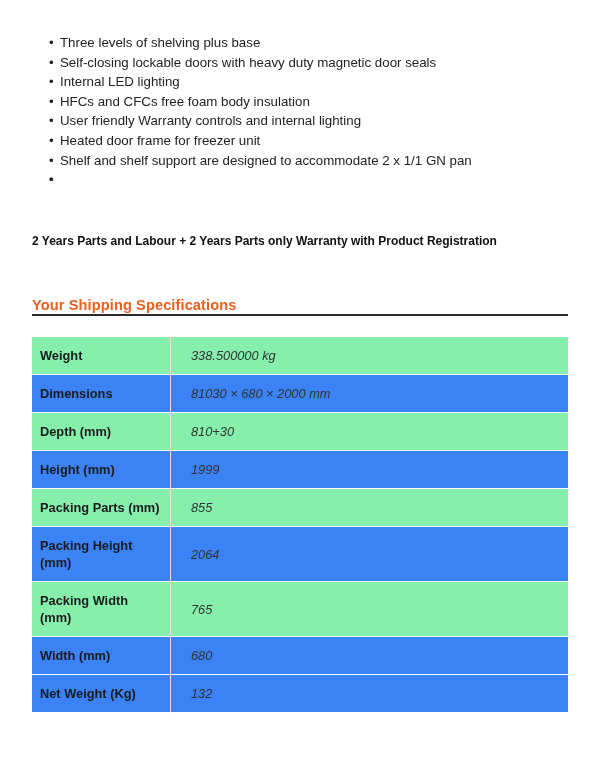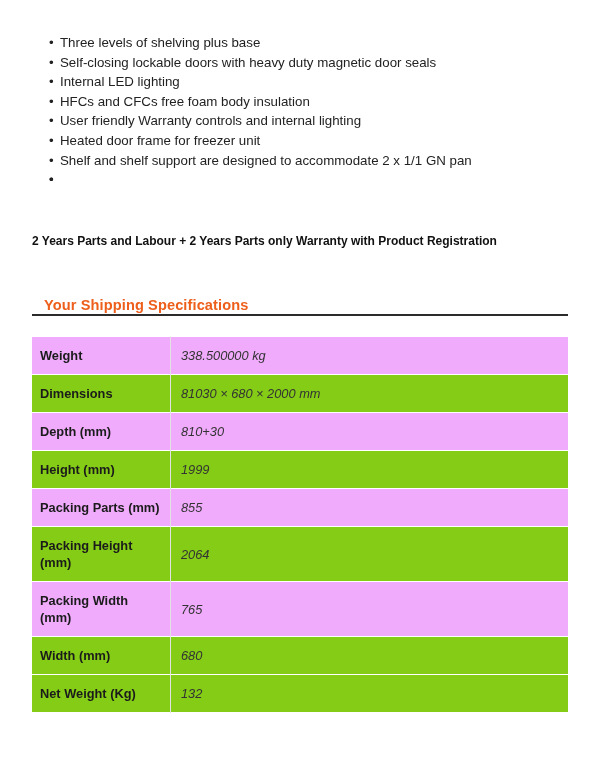--- a/index.html
+++ b/index.html
@@ -64,21 +64,20 @@
   
   .section-heading {
     position: absolute;
     left: 32px;
     top: 284px;
     font-size: 14.6px;
     line-height: 18px;
     font-weight: bold;
     color: #ed5f1b;
     letter-spacing: 0.1px;
-    margin-left: 12px;
   }
 
   .divider {
     position: absolute;
     left: 32px;
     top: 314px;
     width: 536px;
     height: 0;
     border: 0;
     border-top: 2px solid #2b2b2b;
@@ -94,41 +93,41 @@
   }
   table.spec-table {
     width: 536px;
     border-collapse: collapse;
     table-layout: fixed;
     font-size: 13px;
   }
   table.spec-table tr {
     border-bottom: 1px solid #ffffff;
   }
-  table.spec-table tr.odd  { background: #f0abfc; }
-  table.spec-table tr.even { background: #84cc16; }
+  table.spec-table tr.odd  { background: #86efac; }
+  table.spec-table tr.even { background: #3b82f6; }
 
   table.spec-table th {
     width: 120px;
     text-align: left;
     vertical-align: middle;
     font-weight: bold;
     color: #1b1b1b;
     font-size: 12.8px;
     line-height: 17px;
     padding: 10px 10px 10px 8px;
     border-right: 1px solid #e2e2e2;
   }
   table.spec-table td {
     vertical-align: middle;
     font-style: italic;
     color: #333333;
     font-size: 12.8px;
     line-height: 17px;
-    padding: 10px 8px 10px 10px;
+    padding: 10px 8px 10px 20px;
   }
 </style>
 </head>
 <body>
 
 <div class="page">
 
   <ul class="feature-list">
       <li><span class="bullet">•</span><span>Three levels of shelving plus base</span></li>
       <li><span class="bullet">•</span><span>Self-closing lockable doors with heavy duty magnetic door seals</span></li>

